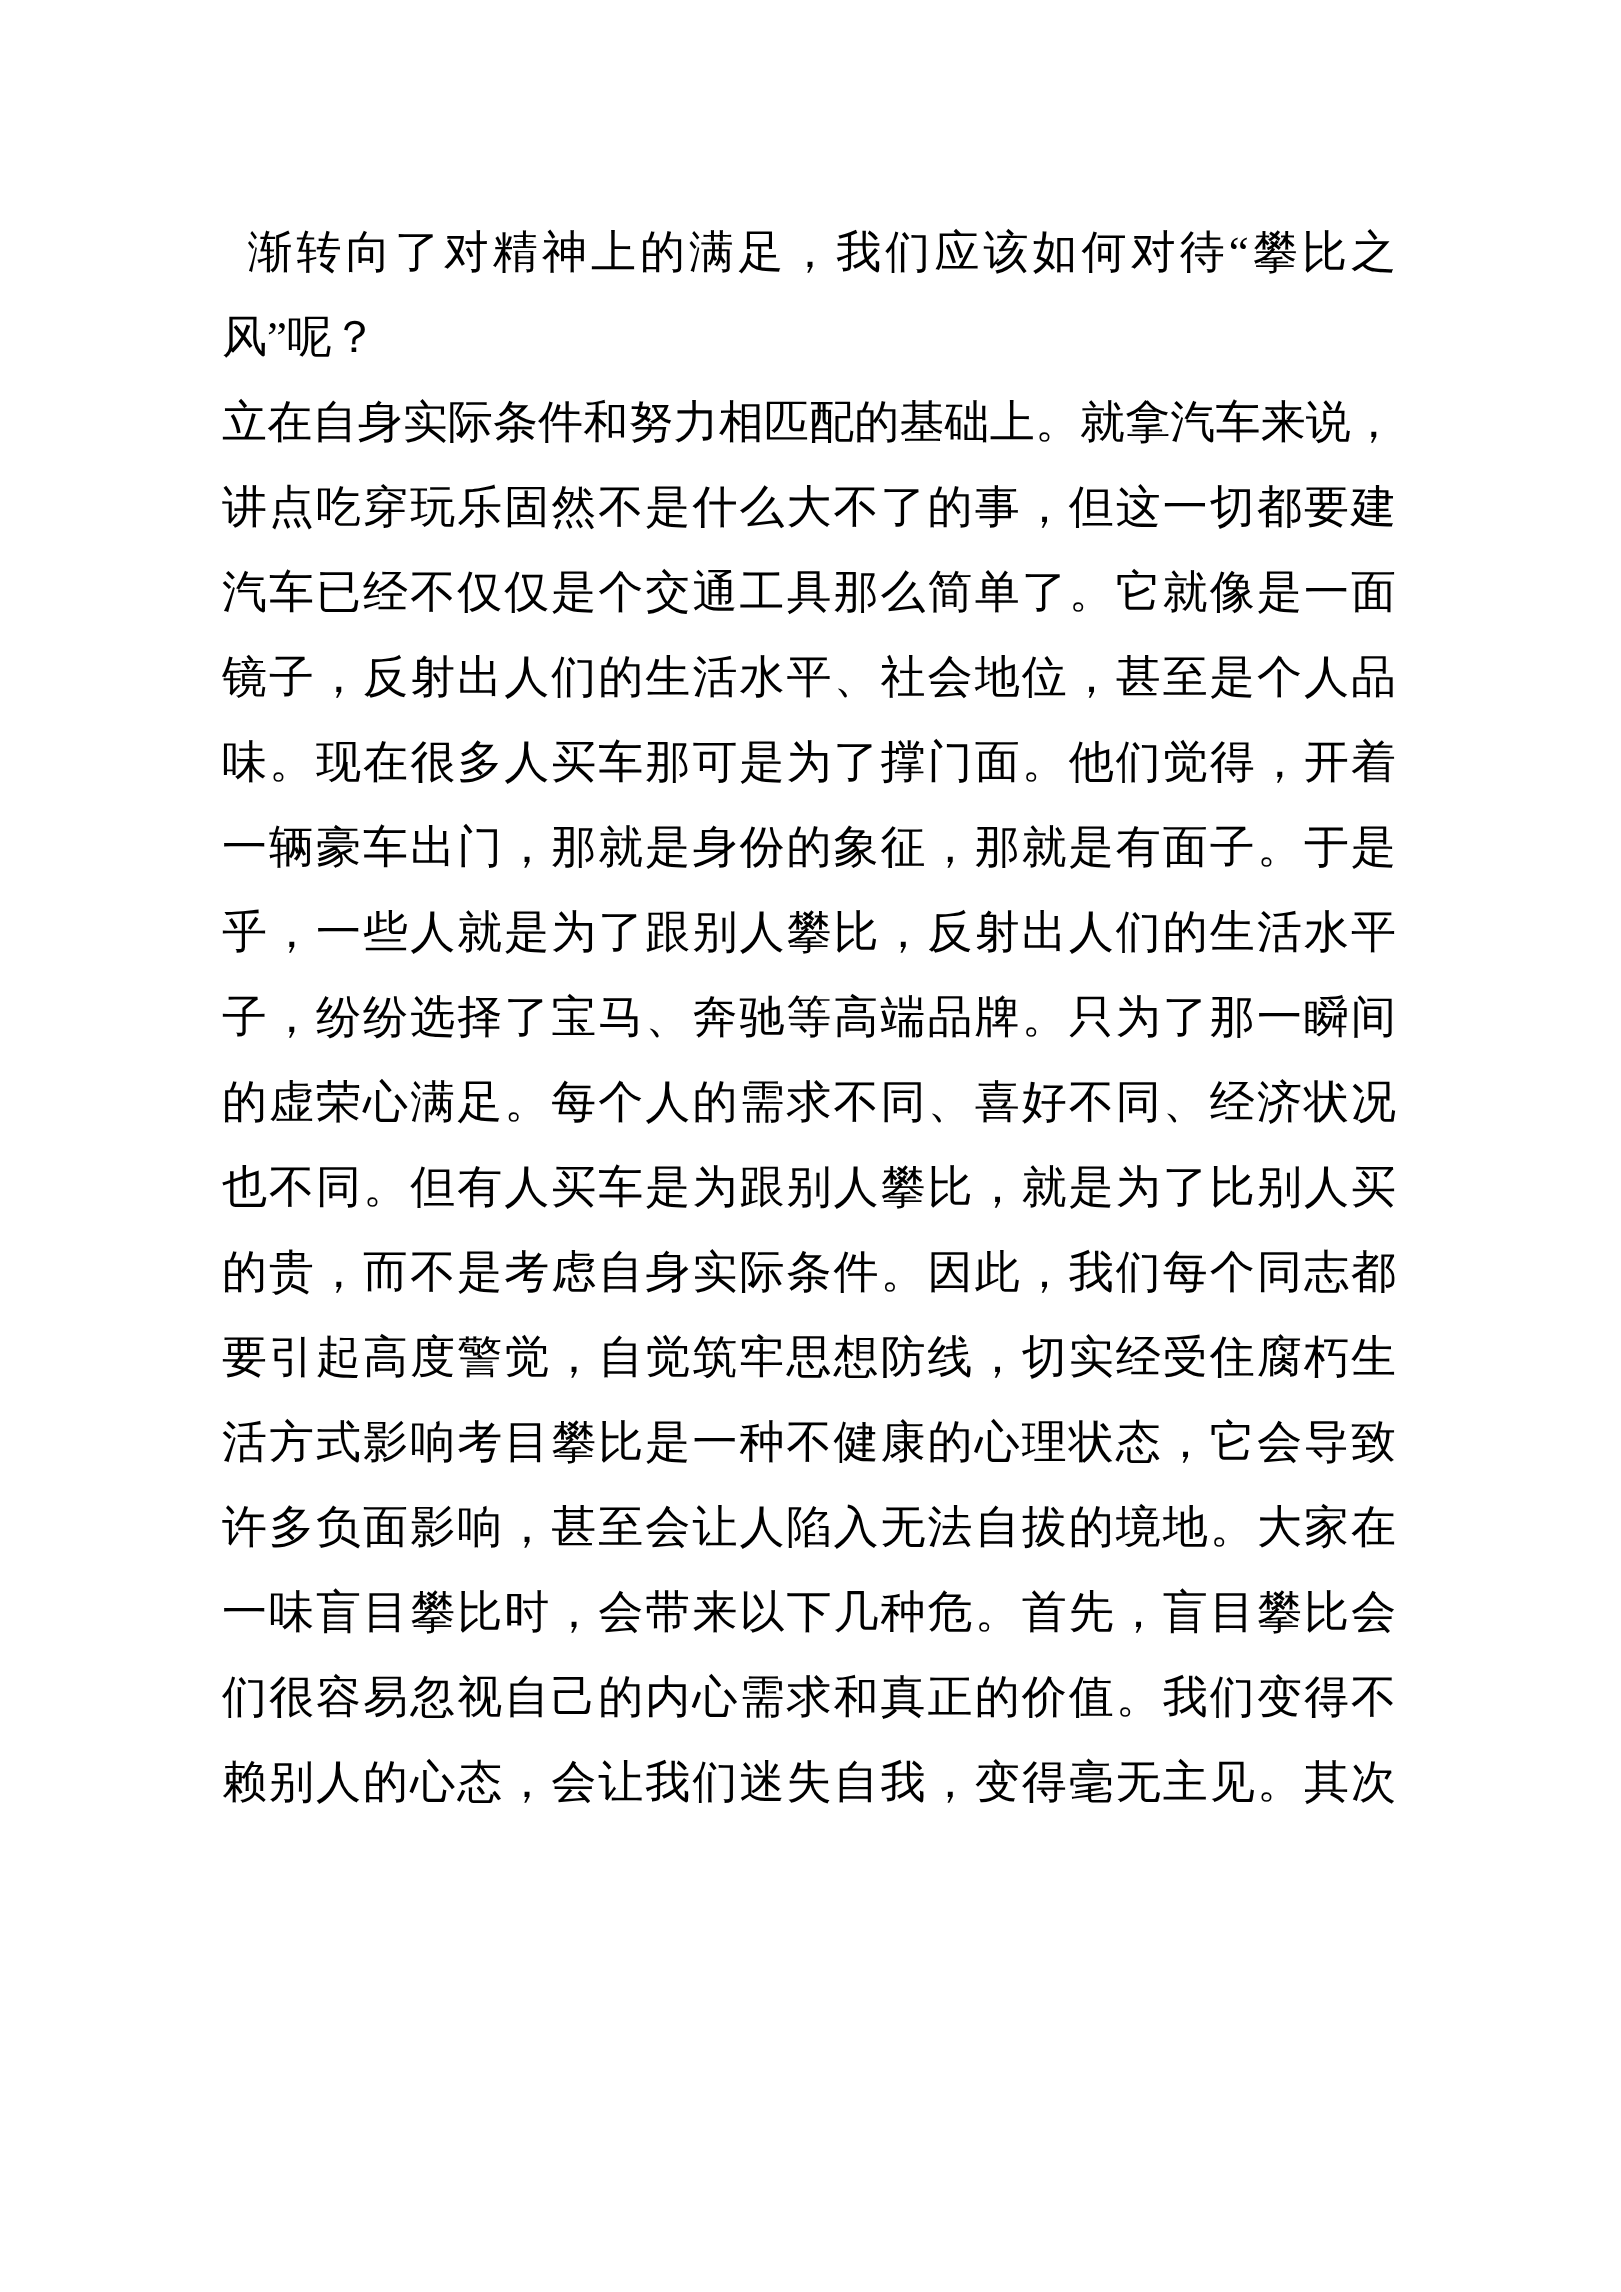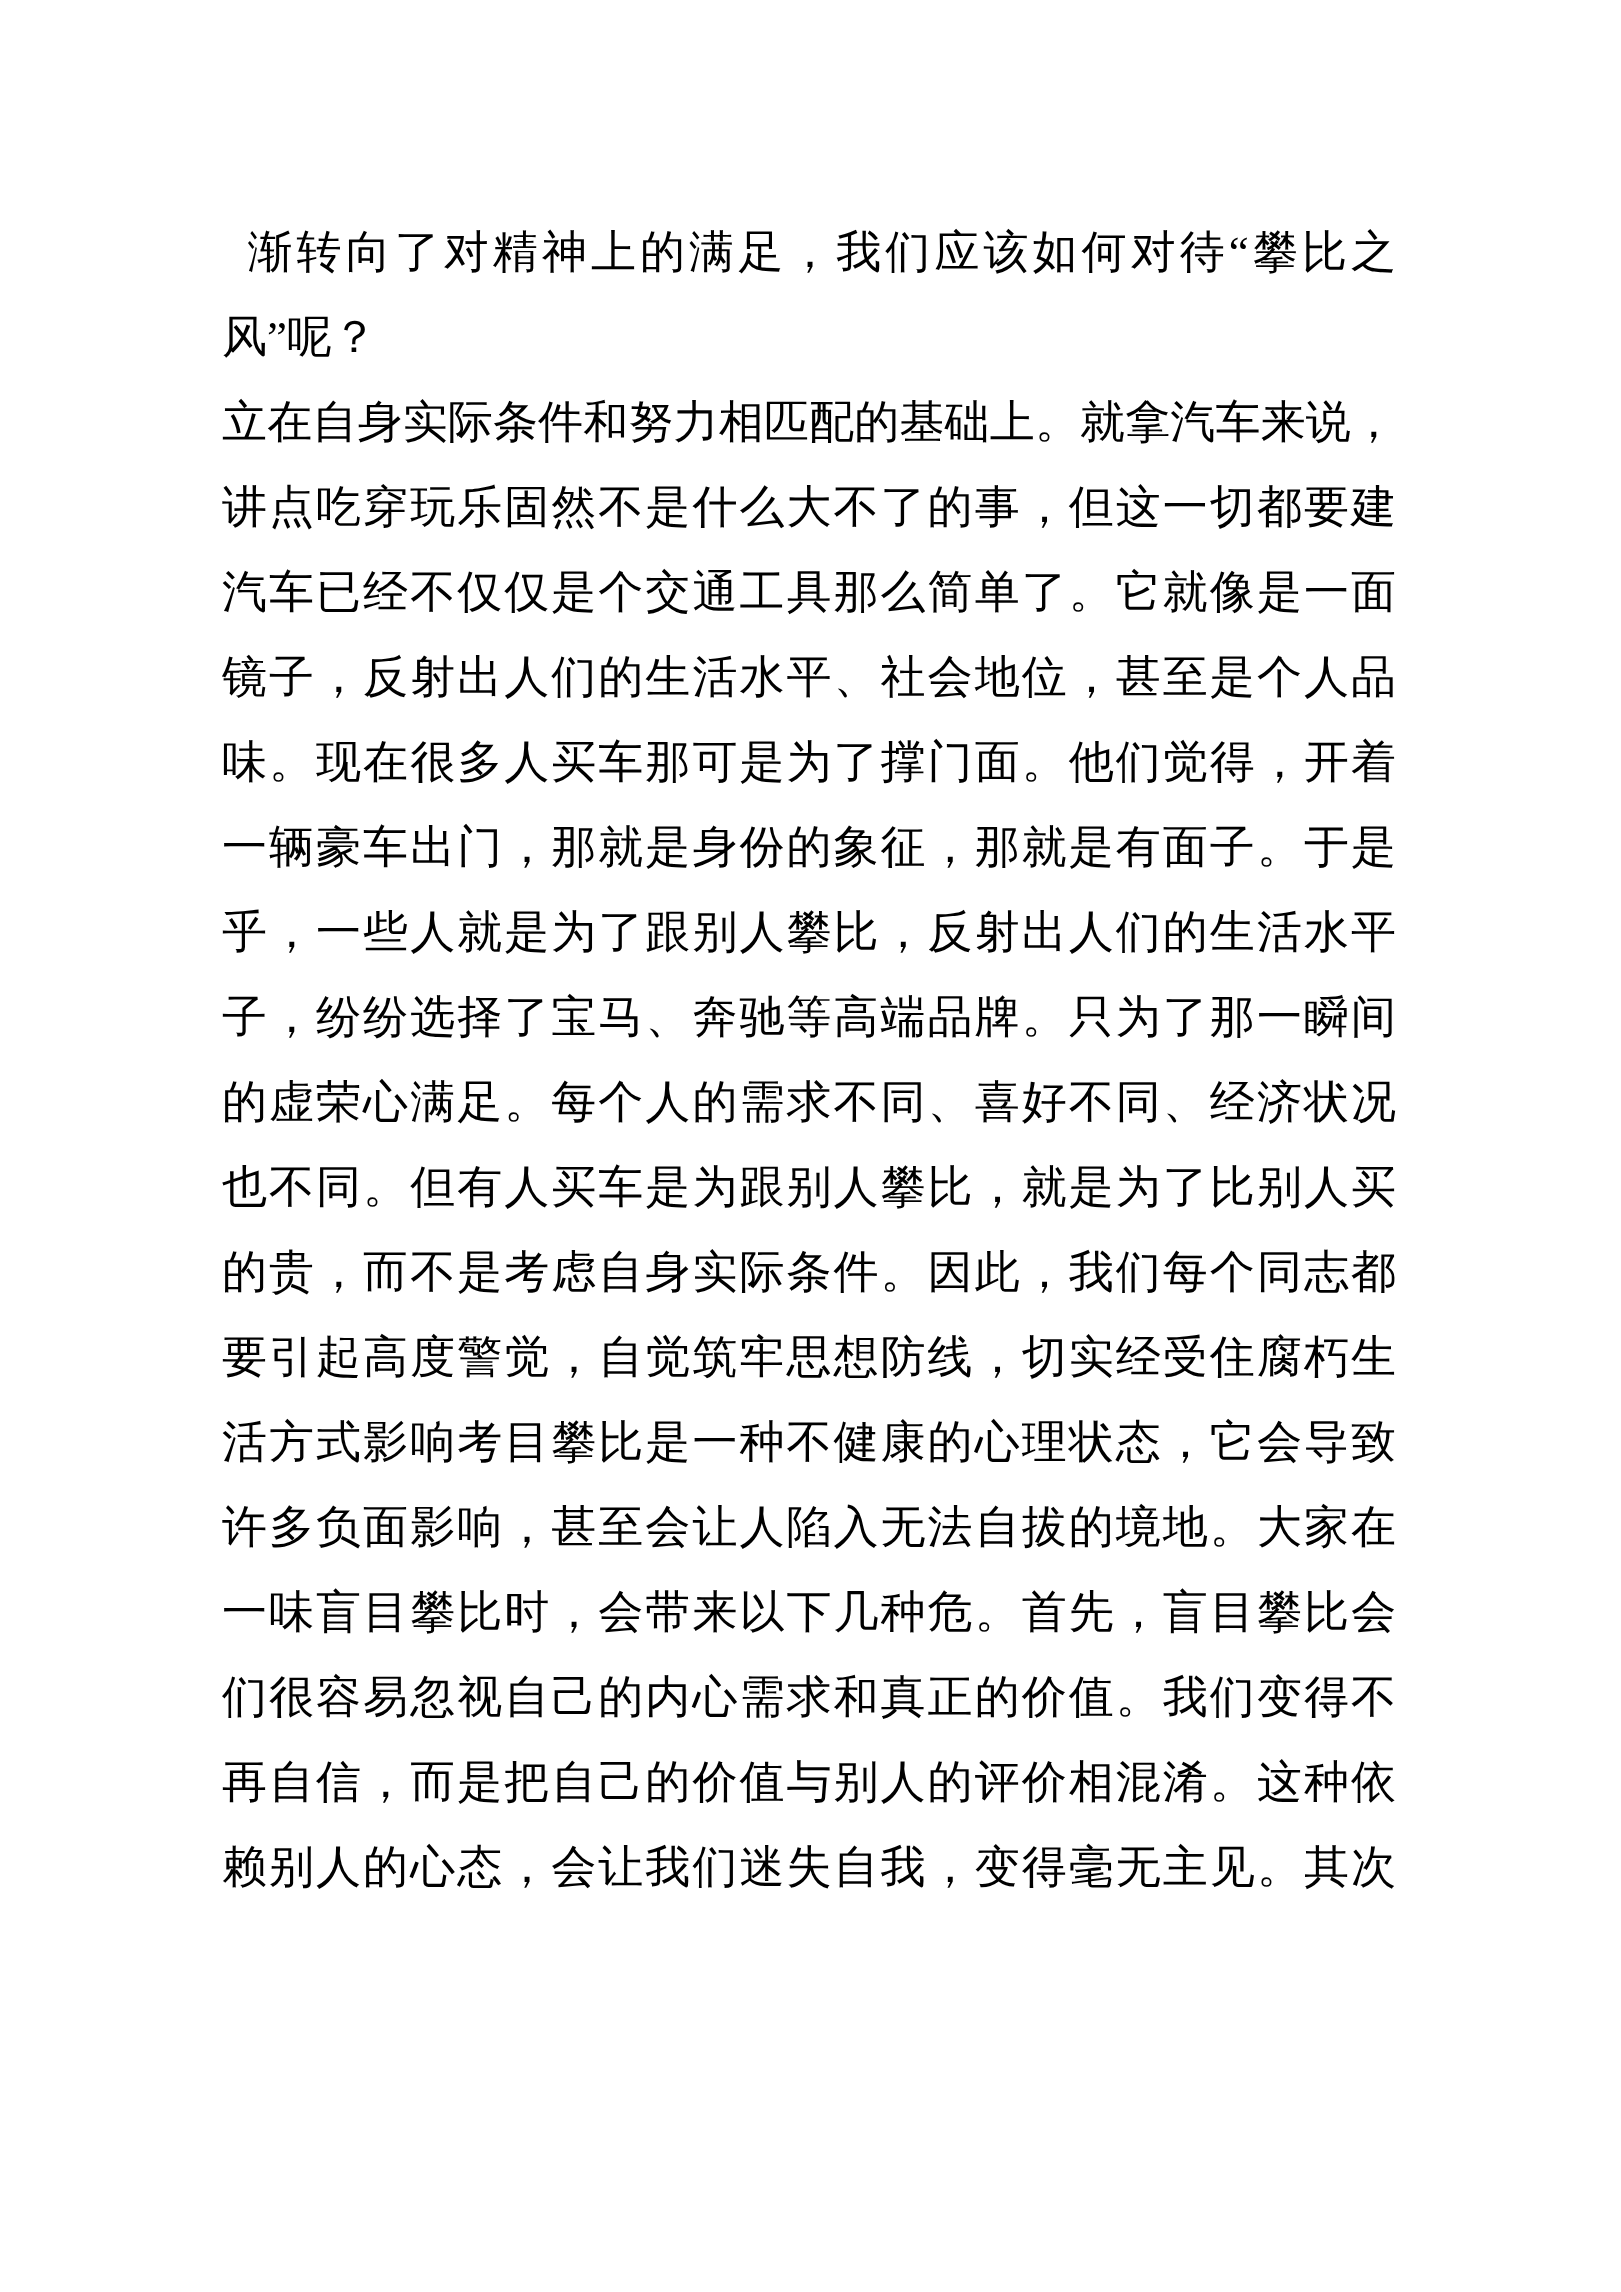--- a/index.html
+++ b/index.html
@@ -57,17 +57,16 @@
     <div class="line">乎，一些人就是为了跟别人攀比，反射出人们的生活水平</div>
     <div class="line">子，纷纷选择了宝马、奔驰等高端品牌。只为了那一瞬间</div>
     <div class="line">的虚荣心满足。每个人的需求不同、喜好不同、经济状况</div>
     <div class="line">也不同。但有人买车是为跟别人攀比，就是为了比别人买</div>
     <div class="line">的贵，而不是考虑自身实际条件。因此，我们每个同志都</div>
     <div class="line">要引起高度警觉，自觉筑牢思想防线，切实经受住腐朽生</div>
     <div class="line">活方式影响考目攀比是一种不健康的心理状态，它会导致</div>
     <div class="line">许多负面影响，甚至会让人陷入无法自拔的境地。大家在</div>
     <div class="line">一味盲目攀比时，会带来以下几种危。首先，盲目攀比会</div>
     <div class="line">们很容易忽视自己的内心需求和真正的价值。我们变得不</div>
-    <div class="line">再自信，而是把自己的价值与别人的评价相混淆。这种依</div>
     <div class="line">赖别人的心态，会让我们迷失自我，变得毫无主见。其次</div>
   </div>
 </div>
 
 
 </body></html>

